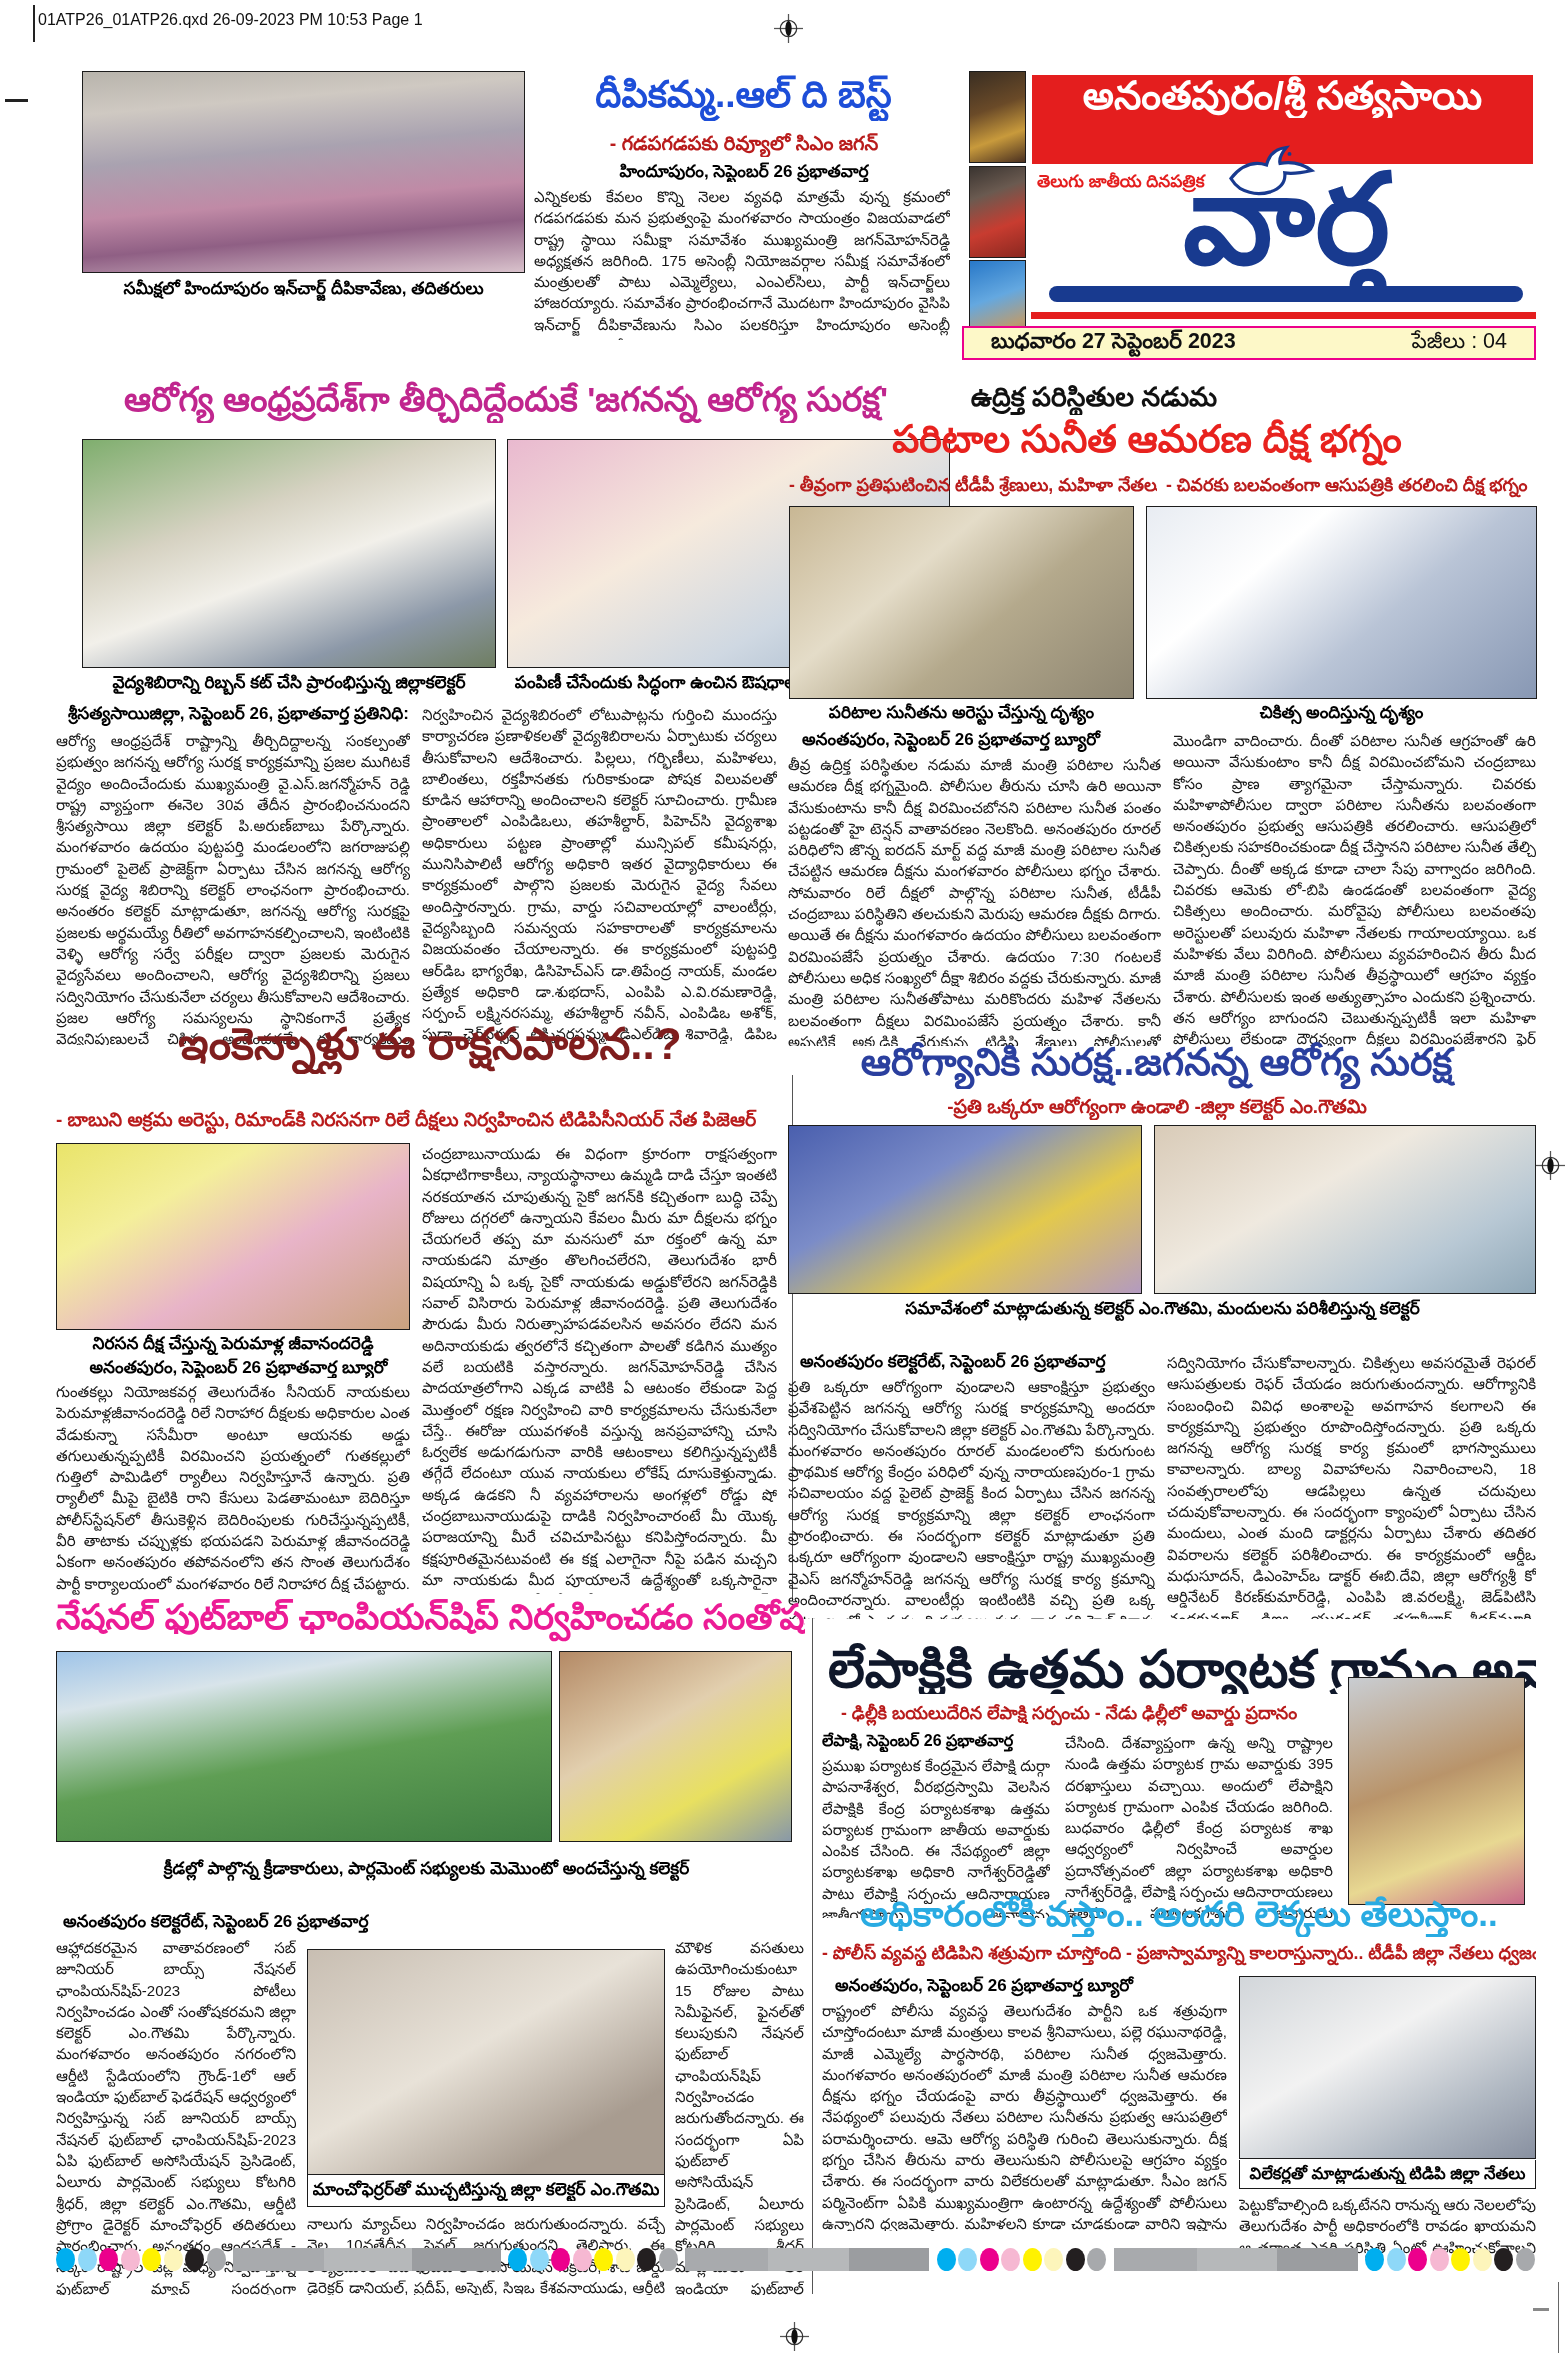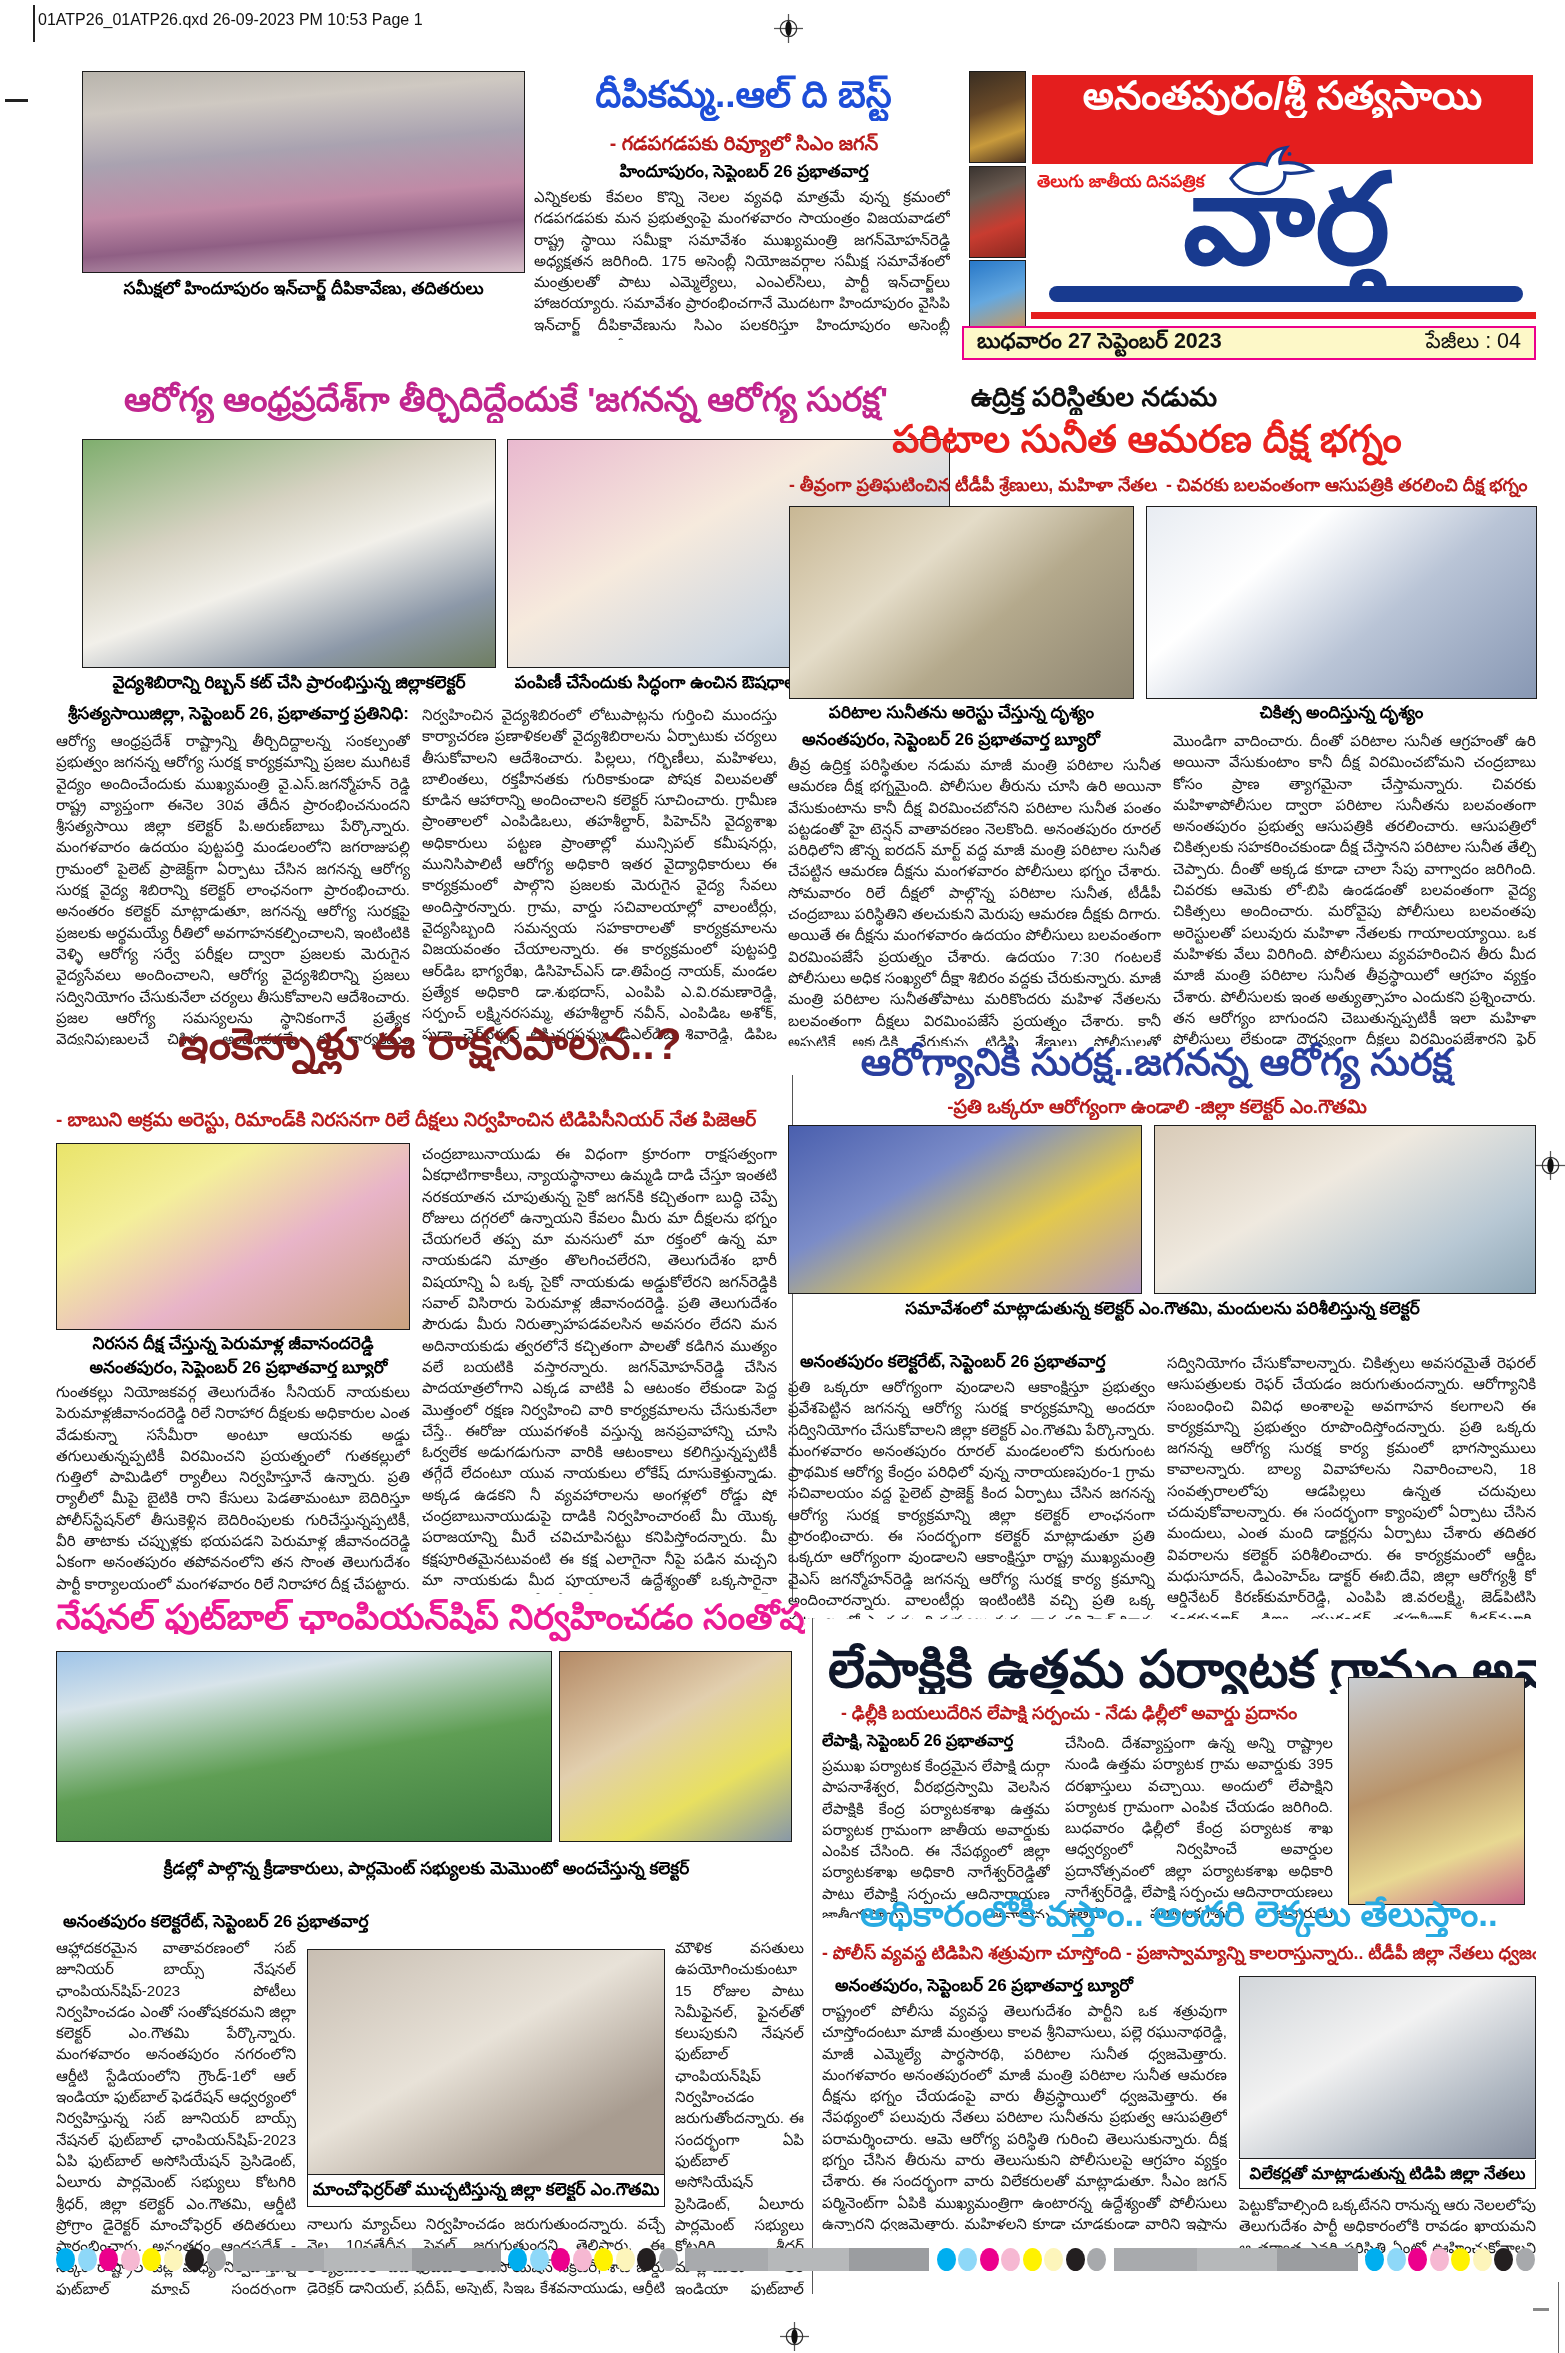--- a/index.html
+++ b/index.html
@@ -82,21 +82,21 @@
 </div>
 <div class="abs" style="left:1037px;top:172px;width:190px;height:24px;font-weight:bold;font-size:17px;color:#e41e1e;overflow:hidden;white-space:nowrap;">తెలుగు జాతీయ దినపత్రిక</div>
 <svg class="abs" style="left:1223px;top:140px;" width="95" height="61" viewBox="0 0 120 70">
   <path d="M10 45 Q30 20 55 28 Q60 8 80 6 Q70 18 72 26 Q95 22 112 35 Q90 40 78 38 Q80 55 60 62 Q40 68 22 58 Q14 52 10 45 Z" fill="#ffffff" stroke="#183a8f" stroke-width="4"></path>
   <circle cx="84" cy="14" r="2.5" fill="#183a8f"></circle>
 </svg>
 <div class="abs hl" style="left:1037px;top:157px;width:499px;height:145px;font-size:126px;color:#183a8f;line-height:1.0;">వార్త</div>
 <div class="abs" style="left:1049px;top:286px;width:474px;height:16.4px;background:#183a8f;border-radius:8.2px;"></div>
 <div class="abs" style="left:1031px;top:312px;width:505px;height:7px;background:#e41e1e;"></div>
 
-<div class="abs" style="left:962px;top:326px;width:574px;height:34px;background:#fdf8c8;border:2.5px solid #ec008c;box-sizing:border-box;display:flex;align-items:center;justify-content:space-between;padding:0 13px;">
+<div class="abs" style="left:962px;top:326px;width:574px;height:34px;background:#fdf8c8;border:2.5px solid #ec008c;box-sizing:border-box;display:flex;align-items:center;justify-content:space-between;padding:0 27px;">
   <span style="font-weight:bold;font-size:21.5px;white-space:nowrap;overflow:hidden;">బుధవారం  27 సెప్టెంబర్ 2023</span>
   <span style="font-weight:normal;font-size:21.5px;white-space:nowrap;overflow:hidden;">పేజీలు : 04</span>
 </div>
 
 <div class="abs hl" style="left:56px;top:381px;width:900px;height:42px;font-size:34px;color:#c0268e;">ఆరోగ్య ఆంధ్రప్రదేశ్‌గా తీర్చిదిద్దేందుకే 'జగనన్న ఆరోగ్య సురక్ష'</div>
 <div class="abs photo g-ribbon" style="left:82px;top:439px;width:414px;height:229px;"></div>
 <div class="abs photo g-medicine" style="left:507px;top:439px;width:443px;height:229px;"></div>
 <div class="abs cap" style="left:82px;top:673px;width:414px;height:24px;">వైద్యశిబిరాన్ని రిబ్బన్ కట్ చేసి ప్రారంభిస్తున్న జిల్లాకలెక్టర్</div>
 <div class="abs cap" style="left:507px;top:673px;width:443px;height:24px;">పంపిణీ చేసేందుకు సిద్ధంగా ఉంచిన ఔషధాలను పరిశీలిస్తున్న కలెక్టర్</div>
 <div class="abs dl" style="left:68px;top:704px;width:379px;height:21.5px;">శ్రీసత్యసాయిజిల్లా, సెప్టెంబర్ 26, ప్రభాతవార్త ప్రతినిధి:</div>

